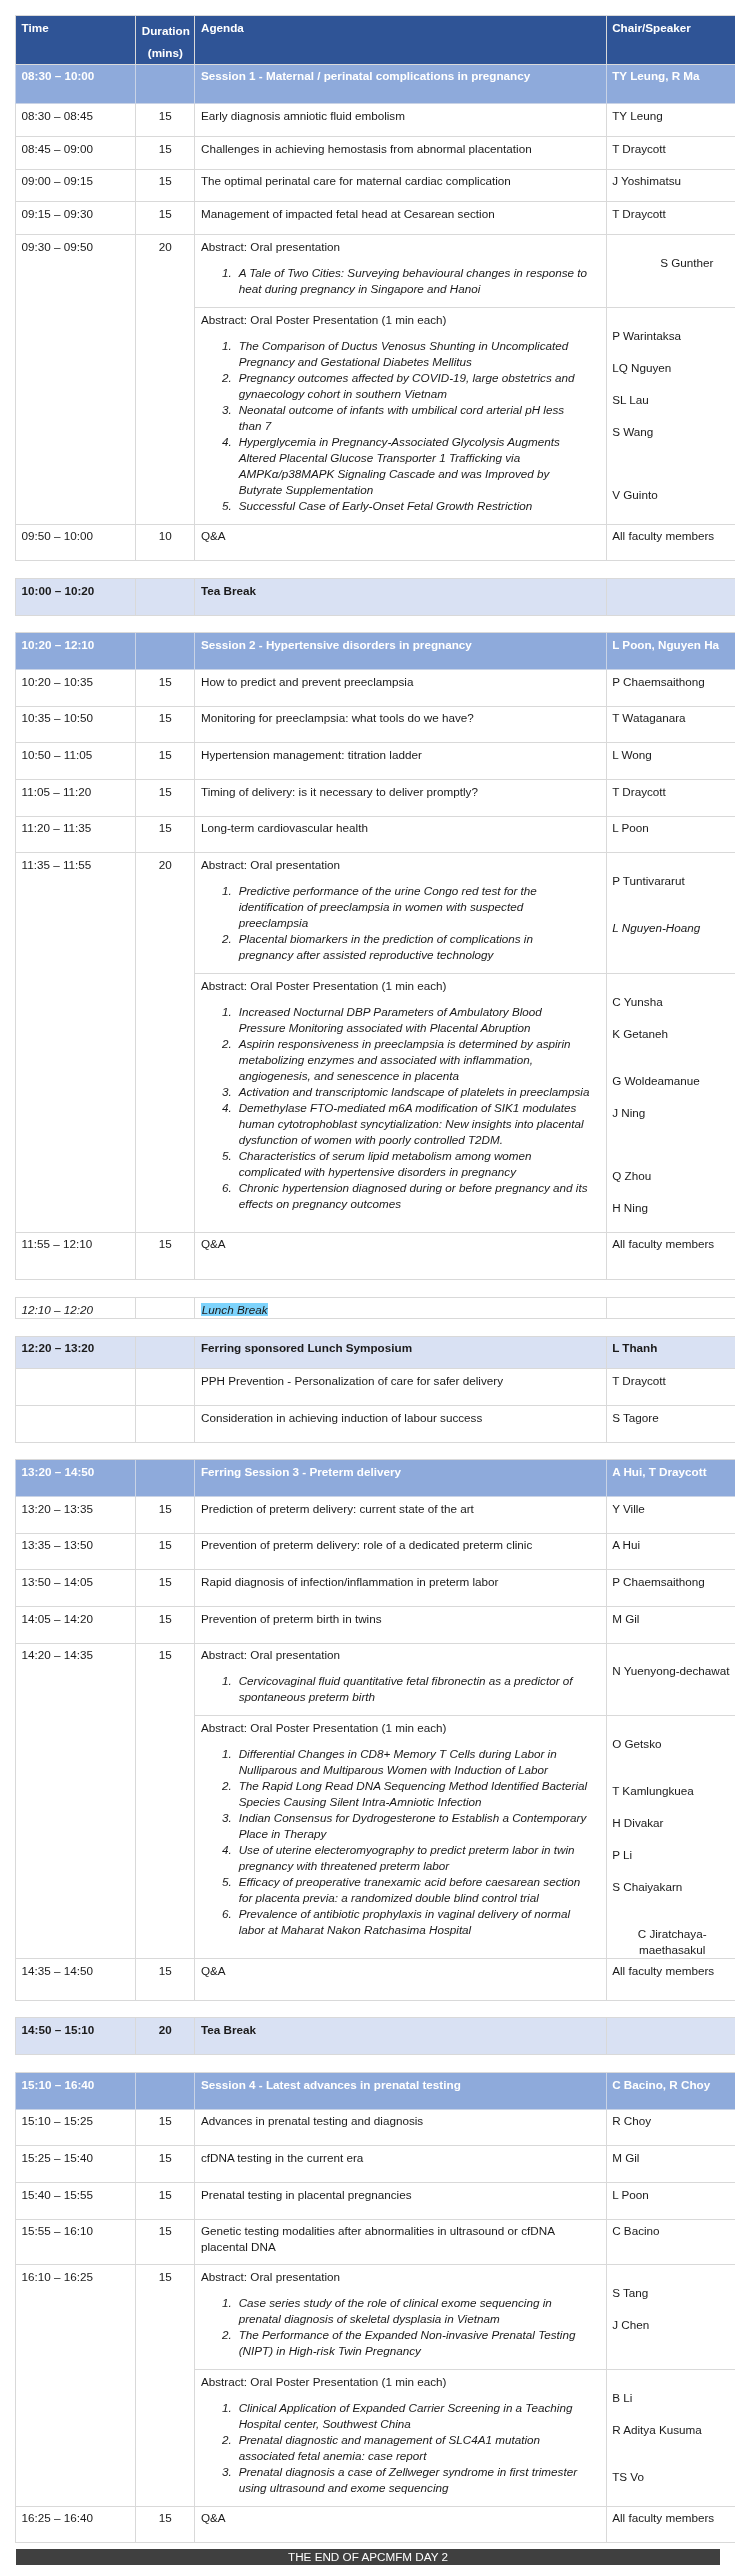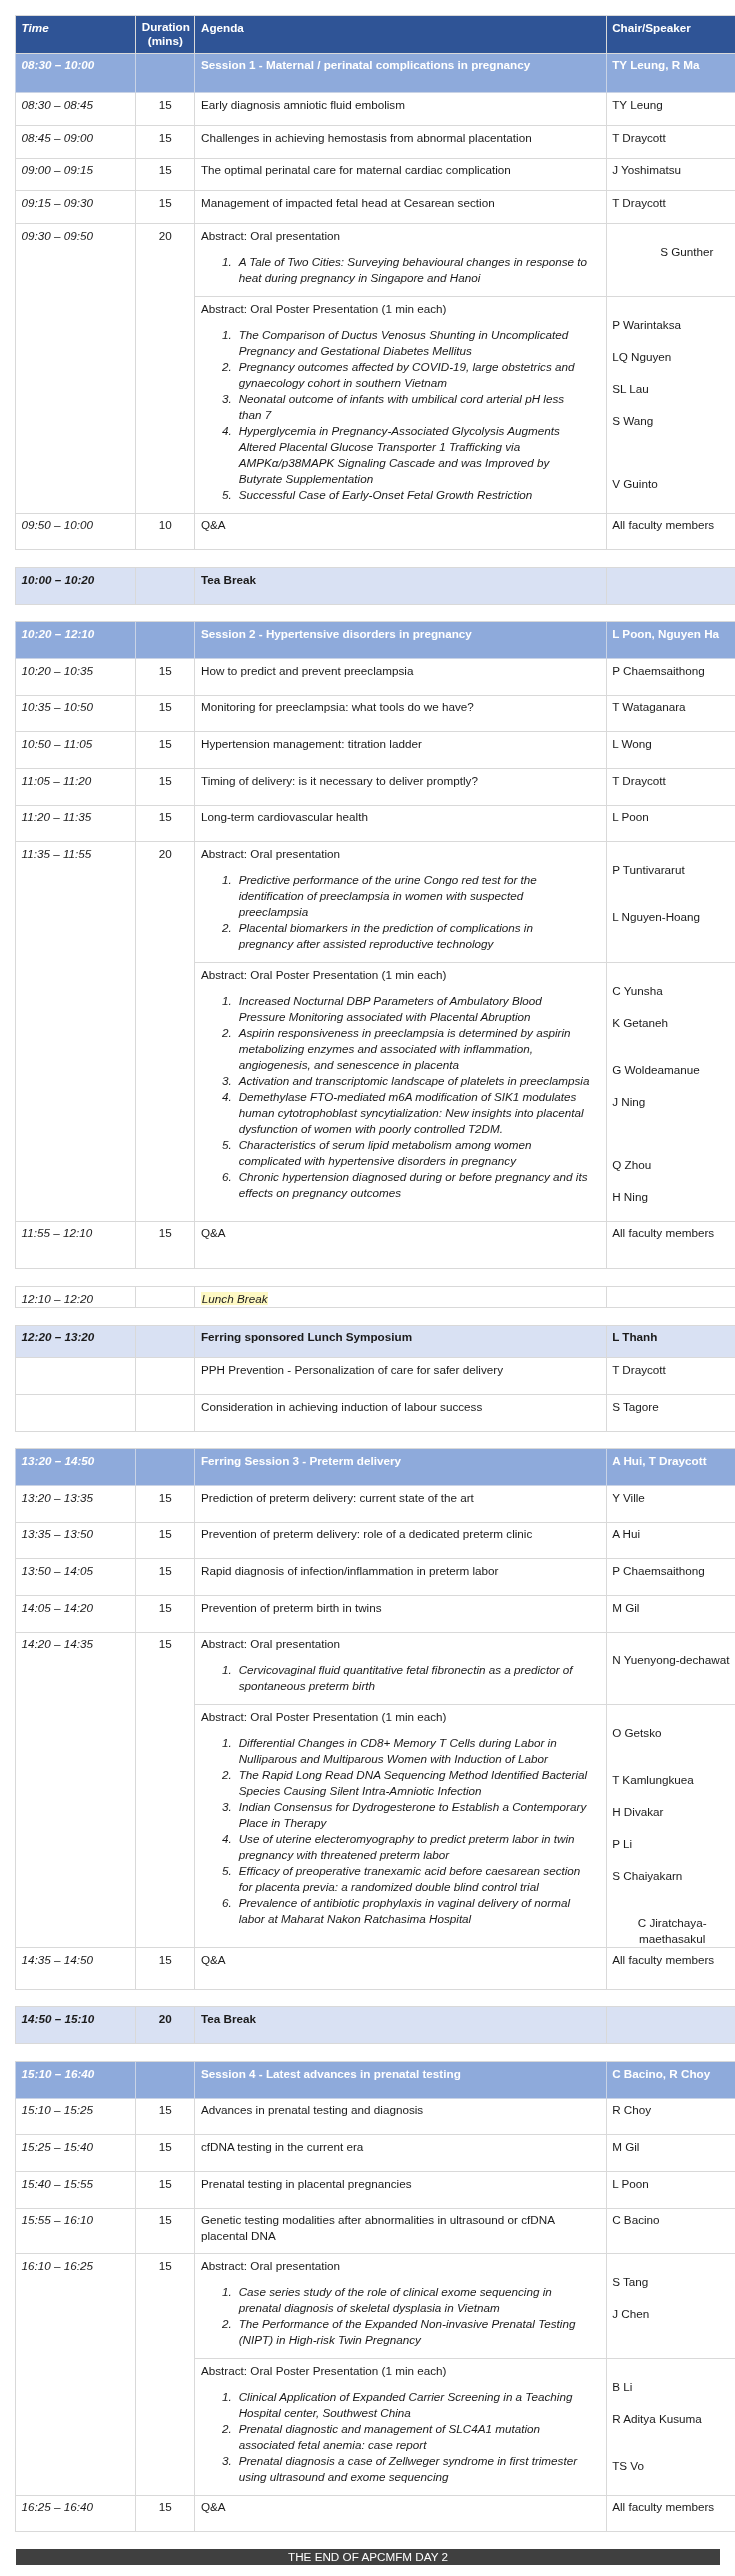--- a/index.html
+++ b/index.html
@@ -1,30 +1,30 @@
 <!DOCTYPE html>
 <html style="font-size:15px"><head>
 <meta charset="utf-8">
 <style>
   html, body { margin: 0; padding: 0; background: #ffffff; }
   body { width: 735px; height: 2576px; position: relative; overflow: hidden;
          font-family: "Liberation Sans", sans-serif; color: #1a1a1a; }
   .tbl { position: absolute; left: 15px; top: 15px; width: 719px; border-collapse: collapse; table-layout: fixed; }
   .tbl td, .tbl th { border: 0.9px solid #d9d9d9; vertical-align: top; padding: 3.7px 5.6px 0 5.6px; font-size: 11.7px; line-height: 16px; }
-  .c-time { width: 108px; font-style: italic; }
+  .c-time { width: 108px; }
   .c-dur { width: 47px; text-align: center; }
   .c-agenda { width: 399px; }
   .c-spk { width: 120px; }
   thead th { background: #2f5496; color: #fff; font-weight: bold; text-align: left; height: 33px; padding-top: 3.7px; border-color: #c9d3e6; }
-  thead th.c-dur { text-align: center; line-height: 14px; }
+  thead th.c-dur { text-align: center; line-height: 22px; }
   tr.session td { background: #8eaadb; color: #fff; font-weight: bold; border-color: #c9d3e6; }
   tr.break td { background: #d9e1f3; font-weight: bold; }
   tr.gap td { height: 16.7px; padding: 0; border-left-color: transparent; border-right-color: transparent; }
   tr.lunch td { font-style: italic; }
-  .lunch-hl { background: #fef9c3; padding: 0 0.9px; }
+  .lunch-hl { background: #7dd3fc; padding: 0 0.9px; }
   ol { margin: 10px; padding-left: 24px; }
   ol li { font-style: italic; padding-left: 3.7px; }
   .abs-title { font-style: normal; }
   .spk-list div { min-height: 16px; }
   .end-banner { position: absolute; left: 16px; top: 2549px; width: 704px; height: 16px; background: #404040; color: #fff;
                 text-align: center; font-size: 11.7px; line-height: 16px; }
 </style>
 </head>
 <body>
 
@@ -164,21 +164,21 @@
         <td class="c-agenda" style="height: 102px;">
           <div class="abs-title">Abstract: Oral presentation</div>
           <ol>
             <li>Predictive performance of the urine Congo red test for the identification of preeclampsia in women with suspected preeclampsia</li>
             <li>Placental biomarkers in the prediction of complications in pregnancy after assisted reproductive technology</li>
           </ol>
         </td>
         <td class="c-spk">
           <div class="spk-list" style="padding-top: 16px;">
             <div style="height: 47px;">P Tuntivararut</div>
-            <div style="height: 32px;">L Nguyen-Hoang</div>
+            <div style="height: 32px; font-style: italic;">L Nguyen-Hoang</div>
           </div>
         </td>
       </tr>
       <tr>
         <td class="c-agenda" style="height: 195px;">
           <div class="abs-title">Abstract: Oral Poster Presentation (1 min each)</div>
           <ol>
             <li>Increased Nocturnal DBP Parameters of Ambulatory Blood Pressure Monitoring associated with Placental Abruption</li>
             <li>Aspirin responsiveness in preeclampsia is determined by aspirin metabolizing enzymes and associated with inflammation, angiogenesis, and senescence in placenta</li>
             <li>Activation and transcriptomic landscape of platelets in preeclampsia</li>

